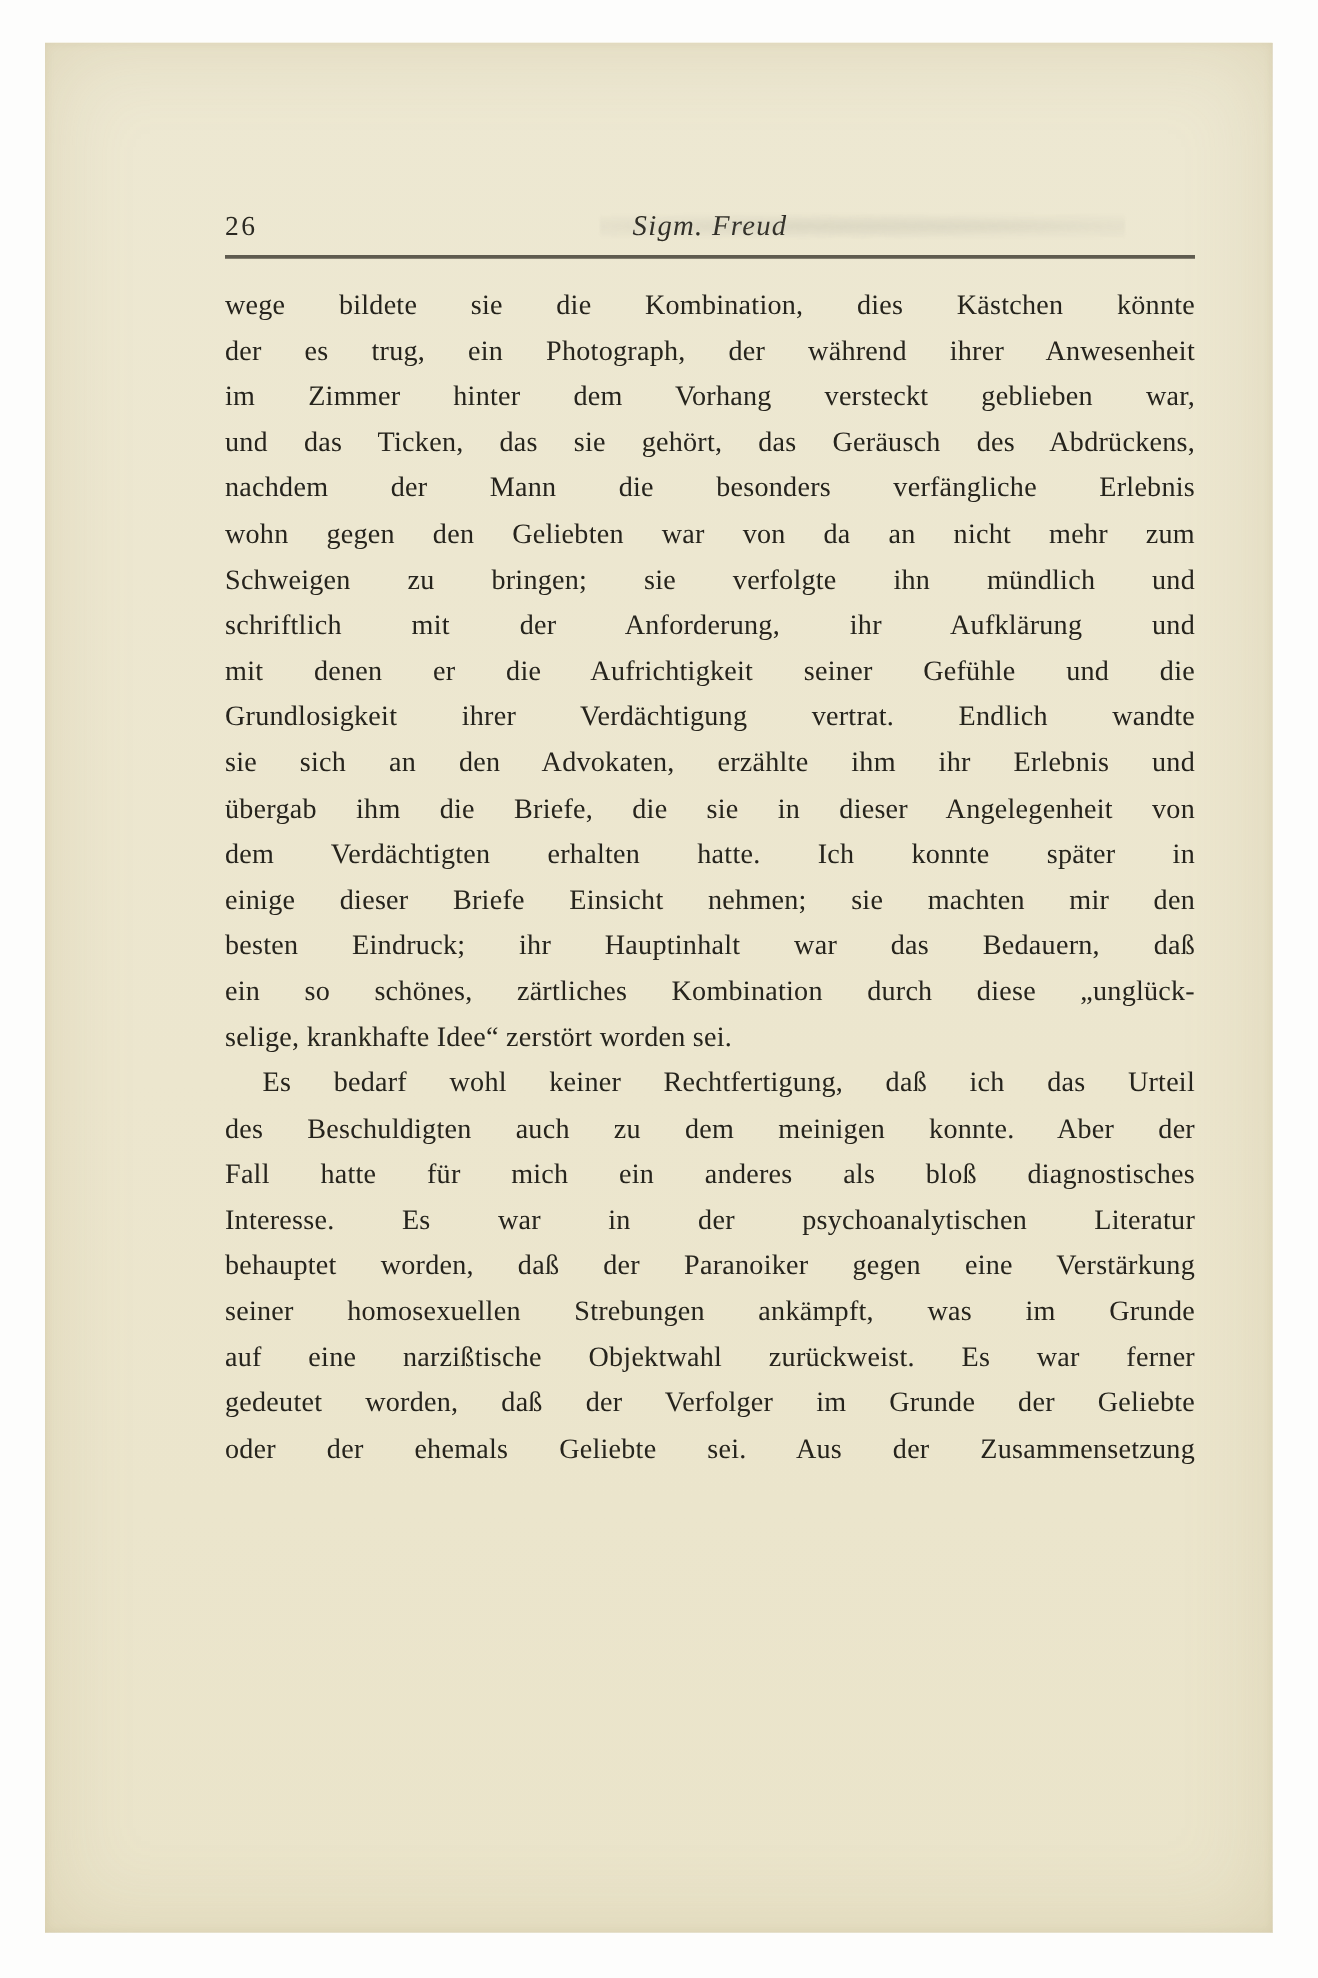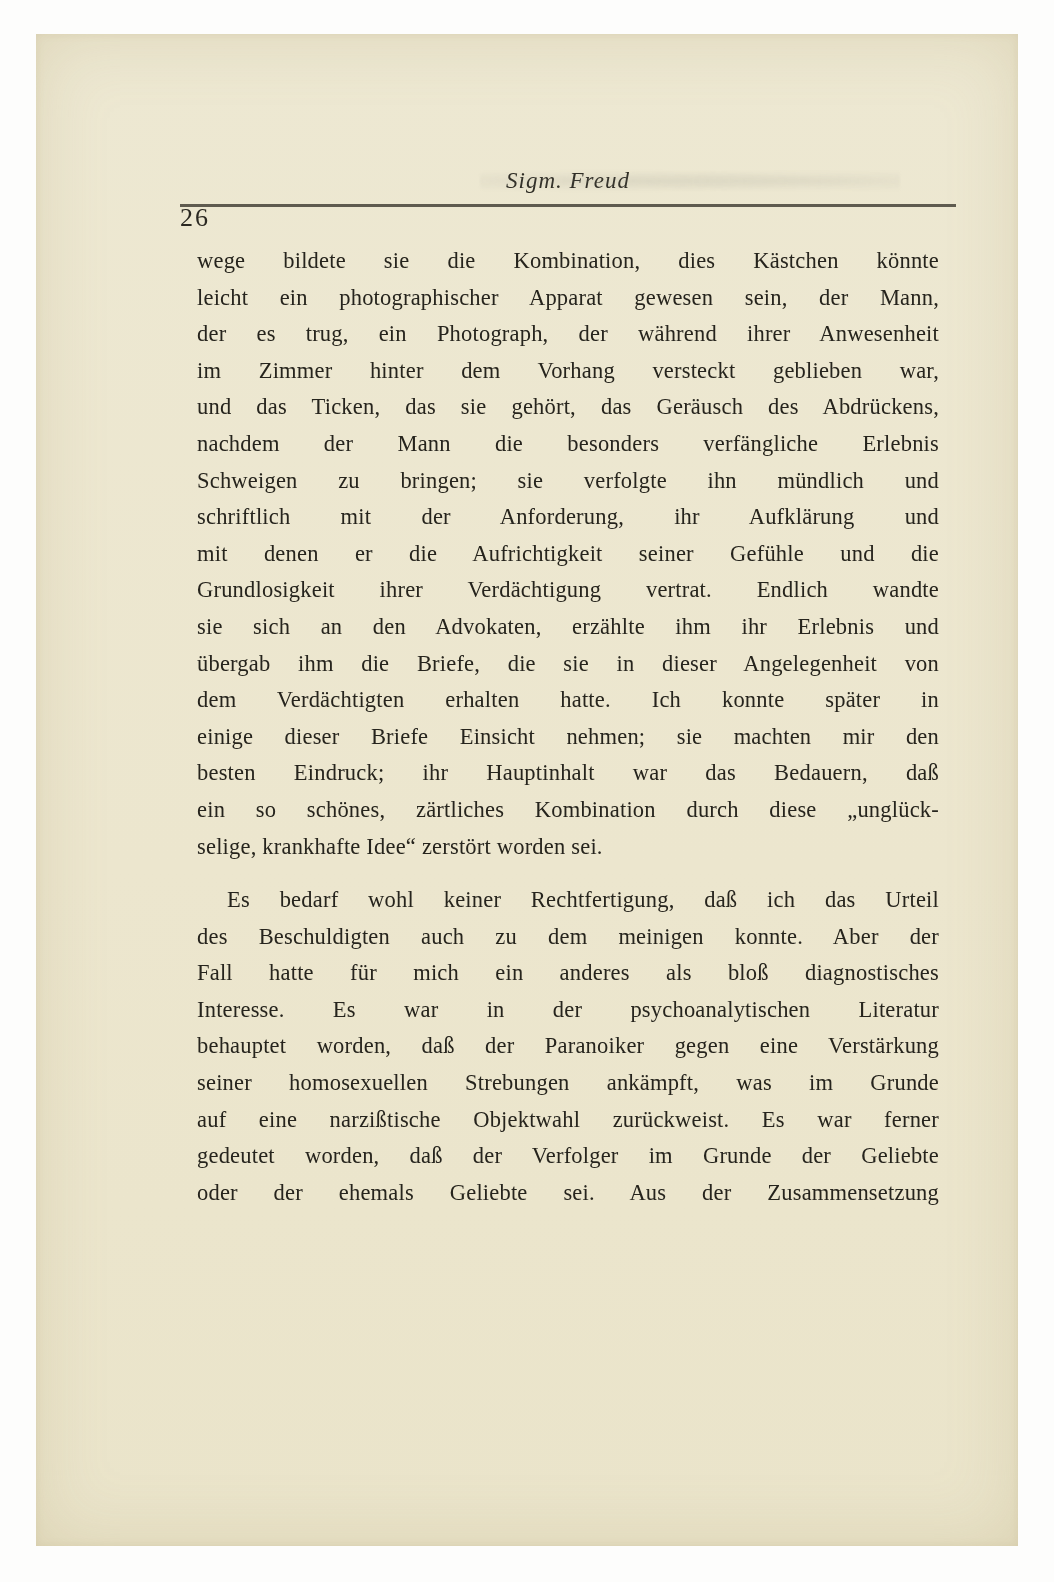--- a/index.html
+++ b/index.html
@@ -35,24 +35,23 @@
   }
   .header {
     position: relative;
     height: 34px;
     color: #2b2922;
   }
   .page-num {
     position: absolute;
     left: 0;
     top: 0;
-    font-size: 26px;
+    font-size: 22px;
     letter-spacing: 2px;
     color: #2b2922;
-    margin-top: 35px;
   }
   .running-title {
     position: absolute;
     left: 0;
     right: 0;
     top: 0;
     text-align: center;
     font-style: italic;
     font-size: 23px;
     letter-spacing: 1px;
@@ -61,21 +60,21 @@
   .rule {
     height: 0;
     border-top: 3px solid #454238;
     margin-top: 2px;
     opacity: 0.85;
   }
   .body-text {
     padding-top: 19px;
     color: #26241d;
   }
-  .paragraph { margin: 17px; }
+  .paragraph { margin: 0; }
   .line {
     font-size: 22.5px;
     line-height: 36.6px;
     text-align: justify;
     text-align-last: justify;
     letter-spacing: 0.2px;
     white-space: normal;
   }
   .line.last {
     text-align: right;
@@ -105,25 +104,25 @@
     <div class="content">
       <div class="header">
         <span class="page-num">26</span>
         <span class="running-title">Sigm. Freud</span>
         <span class="ghost-smudge"></span>
       </div>
       <div class="rule"></div>
       <div class="body-text">
           <div class="paragraph">
             <div class="line">wege bildete sie die Kombination, dies Kästchen könnte</div>
-            <div class="line">leicht ein photographischer Apparat gewesen sein, der Mann,</div>
             <div class="line">der es trug, ein Photograph, der während ihrer Anwesenheit</div>
             <div class="line">im Zimmer hinter dem Vorhang versteckt geblieben war,</div>
             <div class="line">und das Ticken, das sie gehört, das Geräusch des Abdrückens,</div>
             <div class="line">nachdem der Mann die besonders verfängliche Erlebnis</div>
+            <div class="line">wohn gegen den Geliebten war von da an nicht mehr zum</div>
             <div class="line">Schweigen zu bringen; sie verfolgte ihn mündlich und</div>
             <div class="line">schriftlich mit der Anforderung, ihr Aufklärung und</div>
             <div class="line">mit denen er die Aufrichtigkeit seiner Gefühle und die</div>
             <div class="line">Grundlosigkeit ihrer Verdächtigung vertrat. Endlich wandte</div>
             <div class="line">sie sich an den Advokaten, erzählte ihm ihr Erlebnis und</div>
             <div class="line">übergab ihm die Briefe, die sie in dieser Angelegenheit von</div>
             <div class="line">dem Verdächtigten erhalten hatte. Ich konnte später in</div>
             <div class="line">einige dieser Briefe Einsicht nehmen; sie machten mir den</div>
             <div class="line">besten Eindruck; ihr Hauptinhalt war das Bedauern, daß</div>
             <div class="line">ein so schönes, zärtliches Kombination durch diese „unglück-</div>

